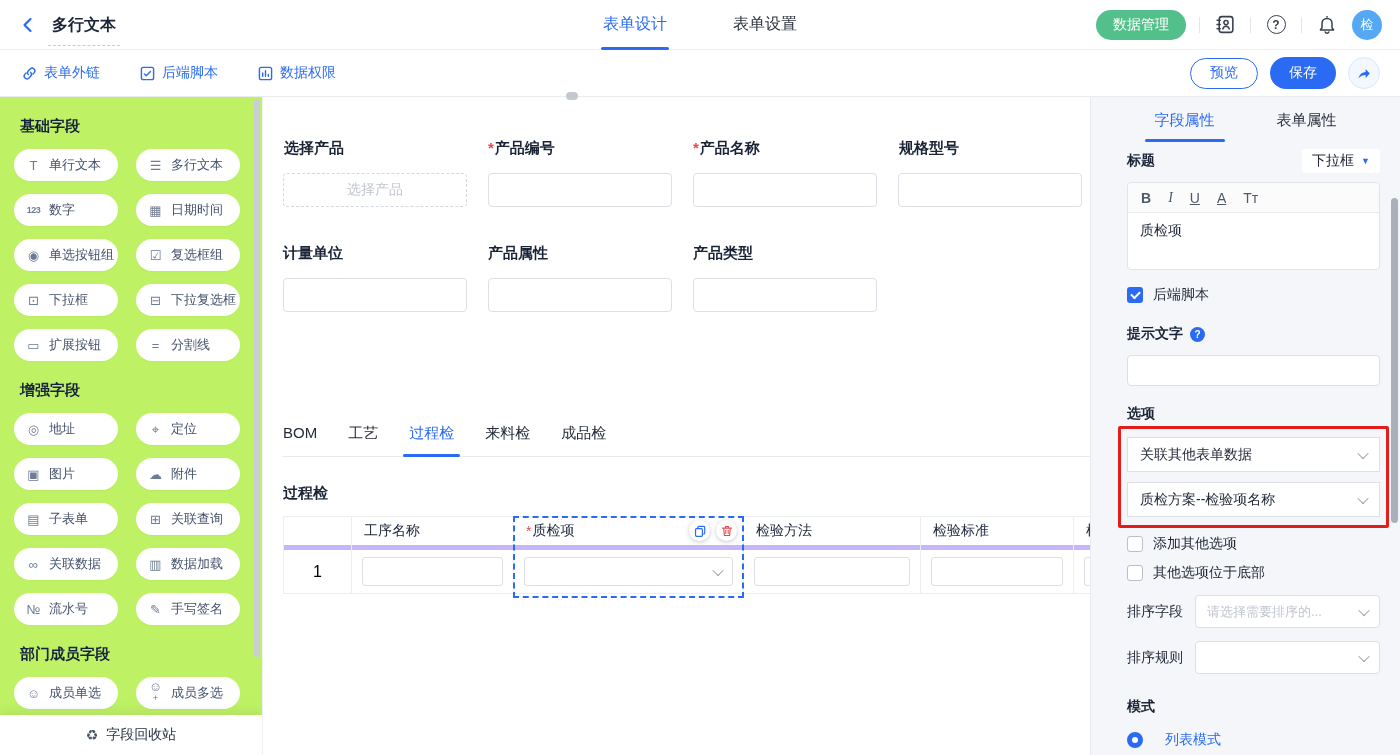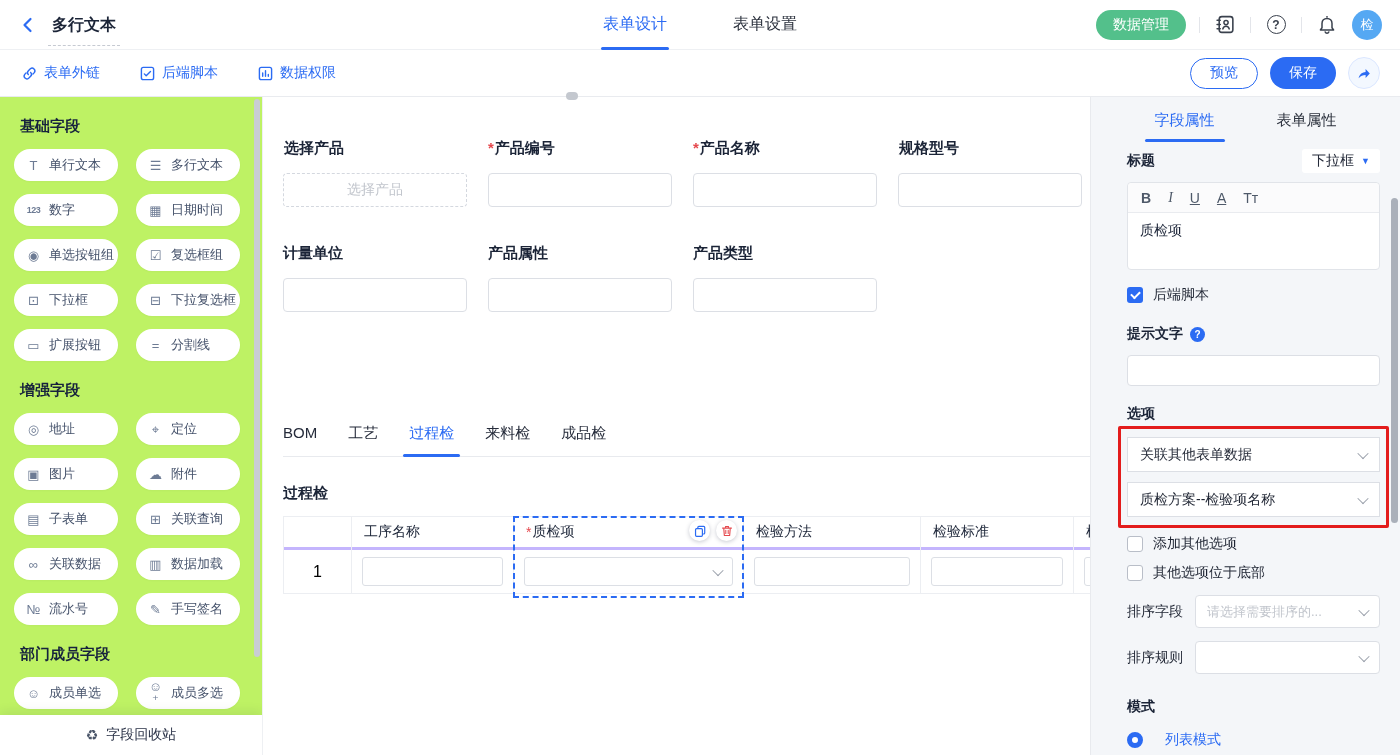--- a/index.html
+++ b/index.html
@@ -58,21 +58,21 @@
   .fpicker { margin-top:15px; height:34px; border:1px dashed #d4d8df; border-radius:4px; display:flex; align-items:center; justify-content:center; font-size:14px; color:#c1c5cc; cursor:pointer; }
   .finput { margin-top:15px; width:100%; height:34px; border:1px solid #dcdfe5; border-radius:4px; background:#fff; outline:none; font-size:14px; padding:0 10px; }
   .ctabs { margin-top:112px; display:flex; gap:31px; border-bottom:1px solid #e8eaee; padding-bottom:0; margin-right:0; }
   .ctab { font-size:15px; color:#252b3a; padding-bottom:13px; position:relative; cursor:pointer; }
   .ctab.active { color:#2b6bf3; }
   .ctab.active::after { content:""; position:absolute; left:-6px; right:-6px; bottom:-1px; height:3px; background:#2b6bf3; border-radius:2px; }
   .sub-title { margin-top:27px; font-size:15px; font-weight:bold; color:#1b2437; }
   .ctable { margin-top:13px; display:flex; border:1px solid #eceef2; width:850px; }
   .tcol { border-right:1px solid #eceef2; flex:none; }
   .tcol:last-child { border-right:none; }
-  .th { height:33px; border-bottom:3px solid #c4b5fd; display:flex; align-items:center; padding:0 12px; font-size:14px; color:#1b2437; }
+  .th { height:33px; border-bottom:5px solid #c4b5fd; display:flex; align-items:center; padding:0 12px; font-size:14px; color:#1b2437; }
   .td { height:43px; display:flex; align-items:center; padding:0 10px; }
   .cell-input { width:100%; height:29px; border:1px solid #dcdfe5; border-radius:3px; background:#fff; outline:none; font-size:13px; padding:0 8px; }
   .tselect { width:100%; height:29px; border:1px solid #dcdfe5; border-radius:3px; background:#fff; display:flex; align-items:center; justify-content:flex-end; padding-right:10px; cursor:pointer; }
   .tcol.selected { position:relative; }
   .sel-outline { position:absolute; left:-1px; right:-1px; top:-1px; bottom:-5px; border:2px dashed #2b6bf3; pointer-events:none; z-index:3; }
   .sel-actions { position:absolute; top:3px; right:6px; display:flex; gap:6px; z-index:4; }
   .act-circ { width:21px; height:21px; border-radius:50%; background:#fff; box-shadow:0 1px 4px rgba(30,40,70,0.25); display:flex; align-items:center; justify-content:center; cursor:pointer; }
 
   .chev { width:8px; height:8px; border-right:1.6px solid #9aa0ab; border-bottom:1.6px solid #9aa0ab; transform:rotate(45deg) translate(-1px,-1px); flex:none; }
 

